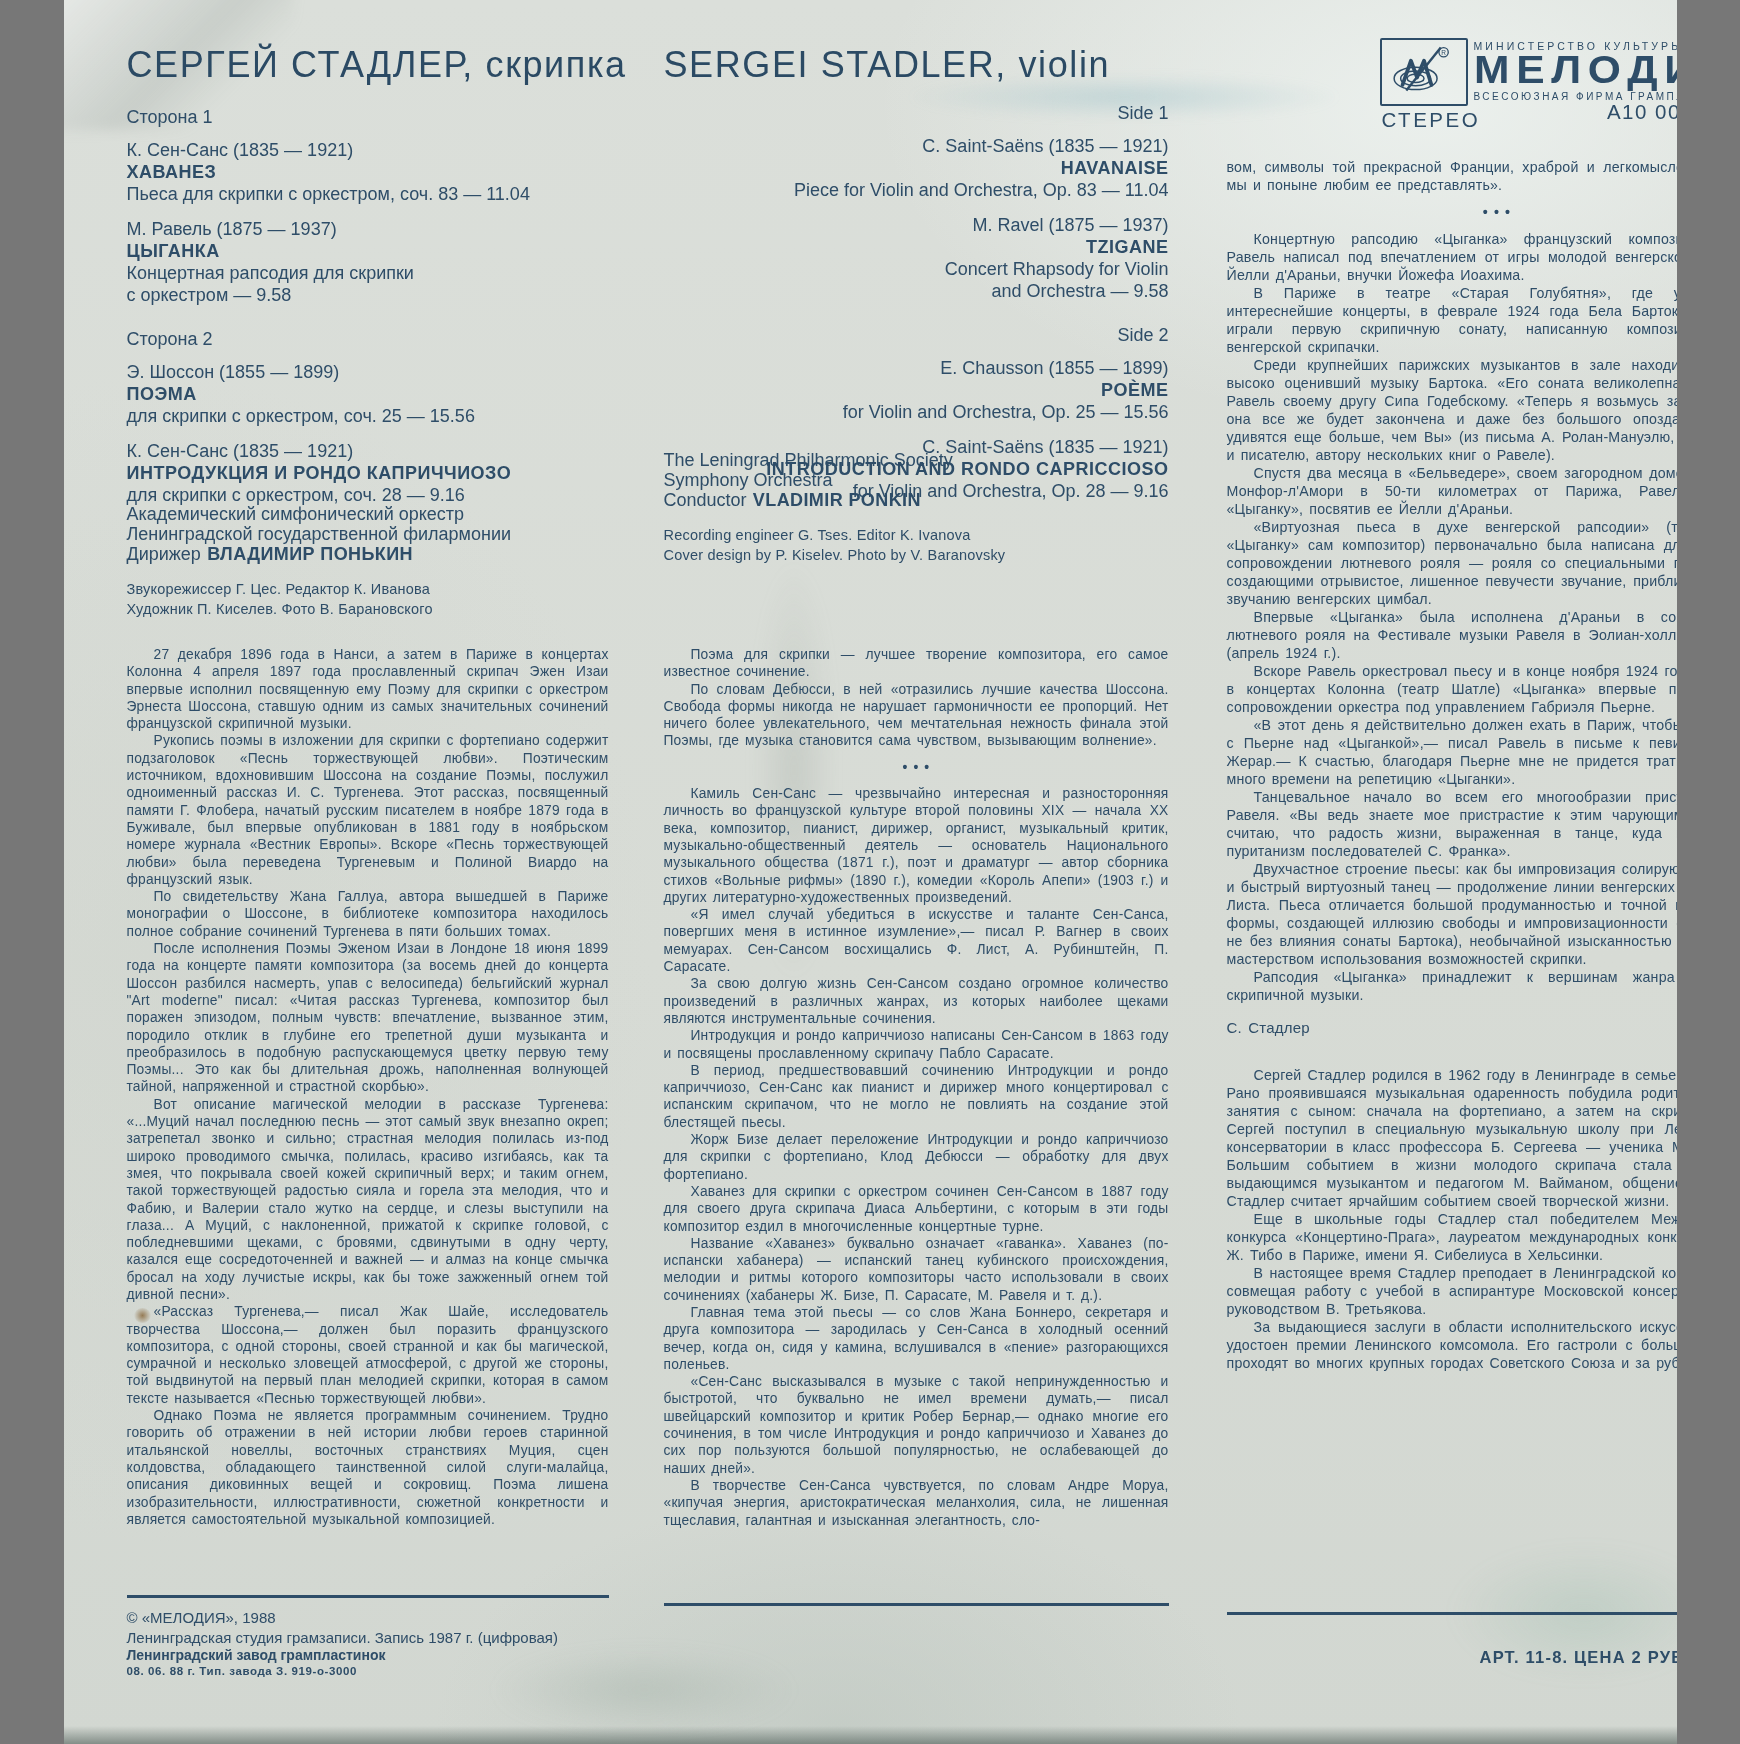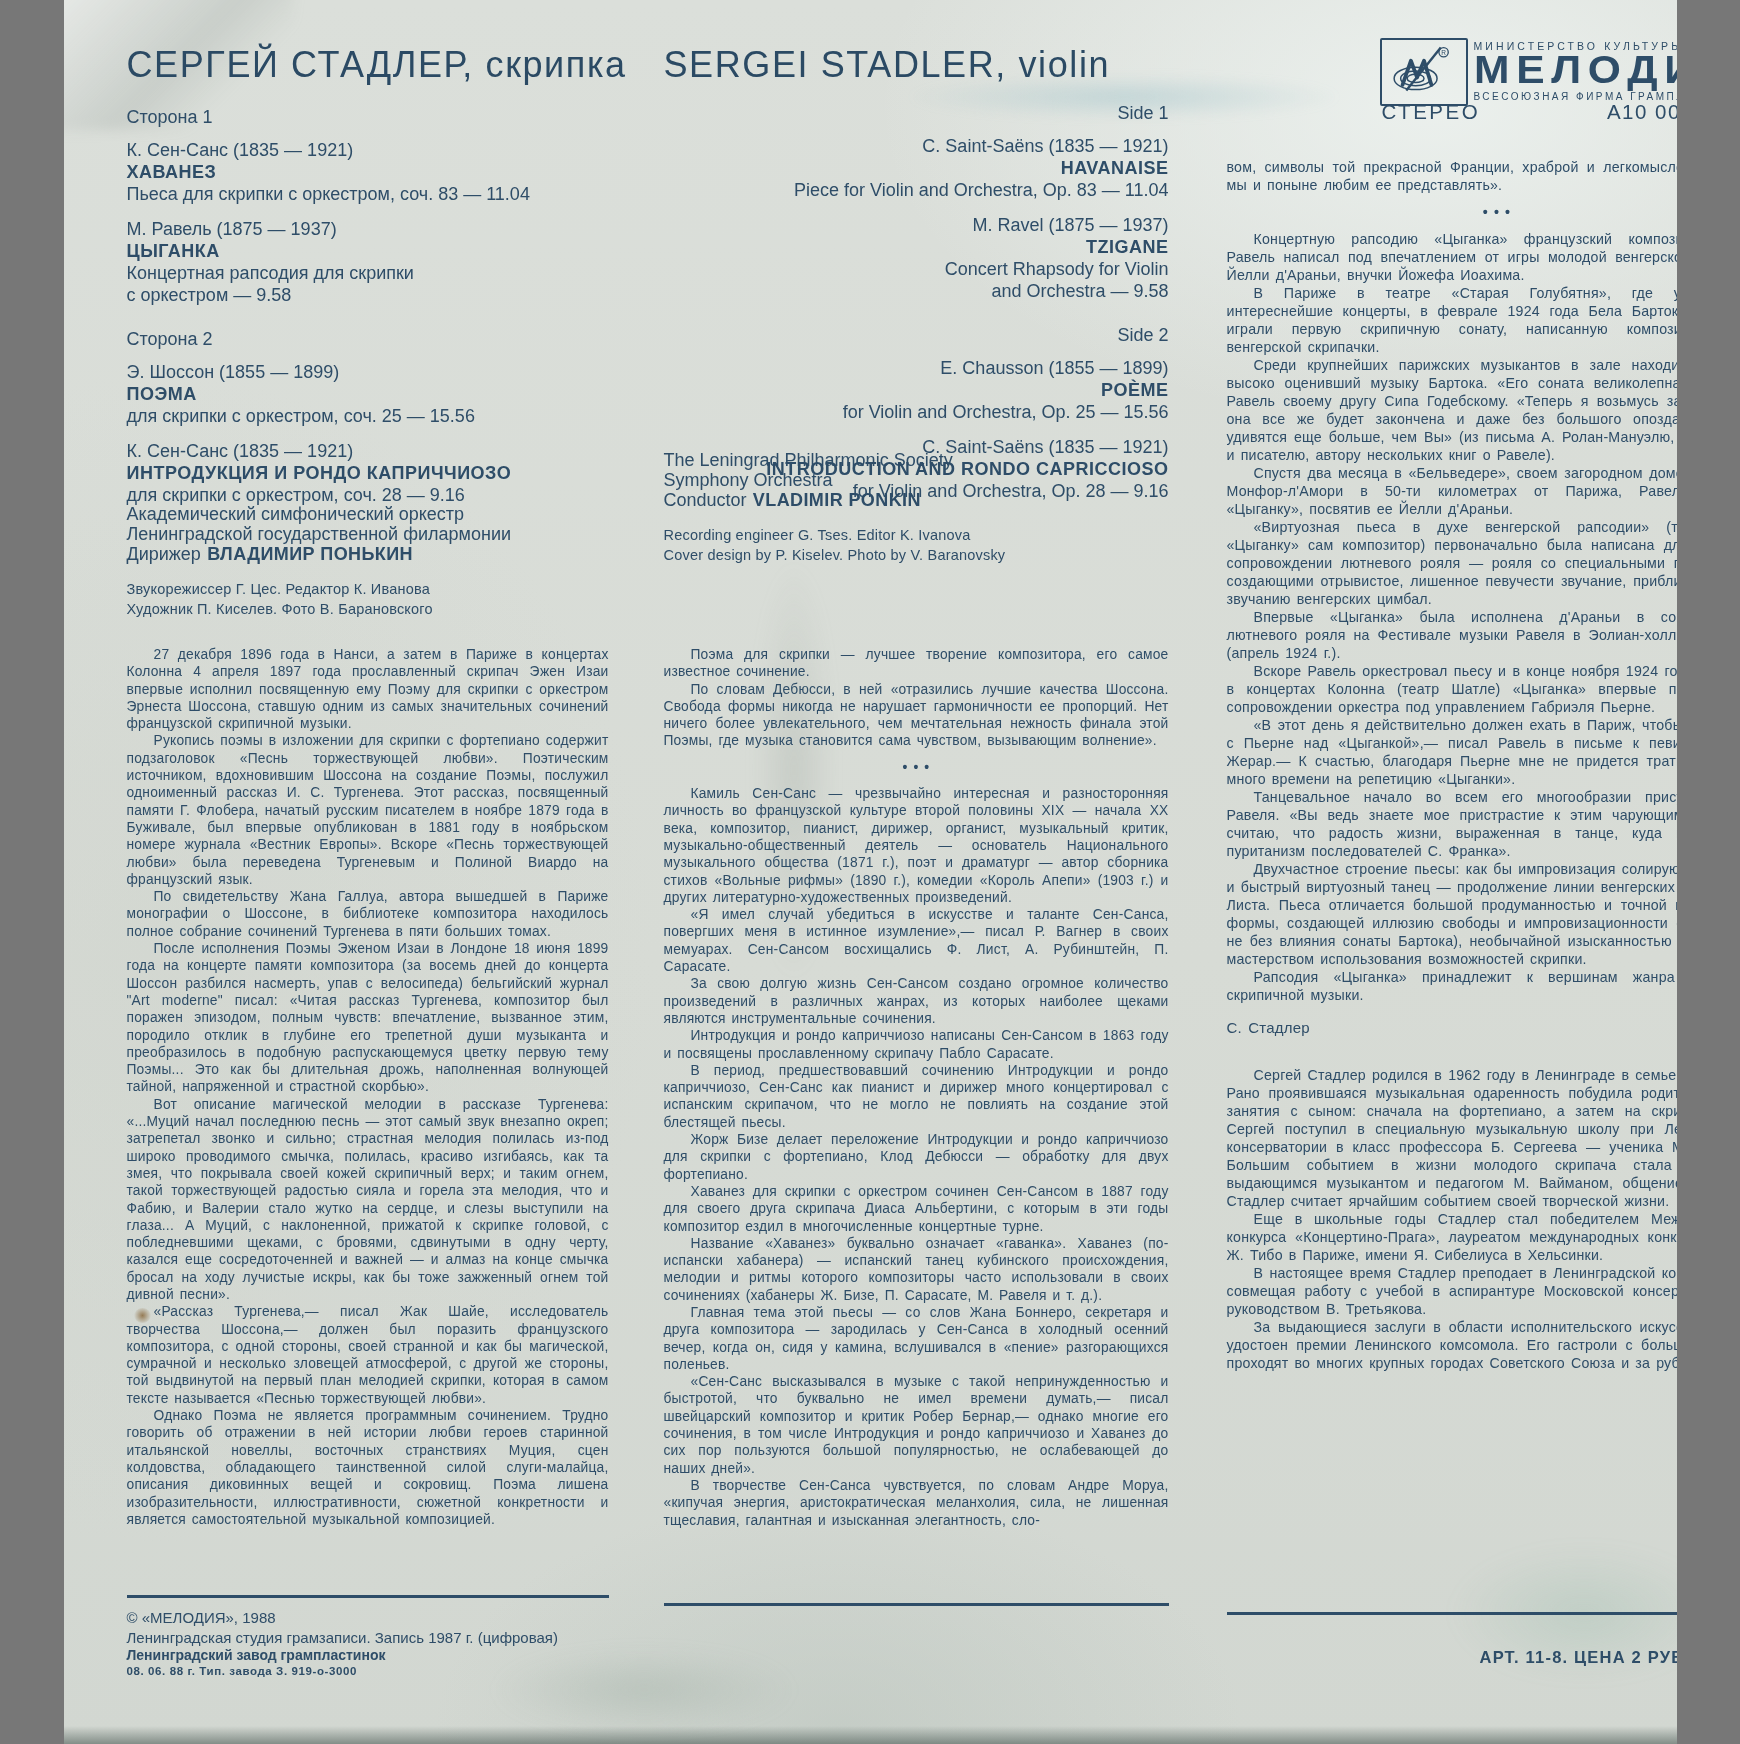--- a/index.html
+++ b/index.html
@@ -56,21 +56,21 @@
   .footer .f3{font-size:11.5px;font-weight:bold;letter-spacing:.6px;line-height:14px;}
   .price{font-weight:bold;font-size:16.5px;letter-spacing:1.2px;text-align:right;padding-right:42px;}
 
   
   .logo-box{left:1316px;top:38px;width:84px;height:64px;border:2.5px solid #2e4d68;border-radius:2px;display:flex;align-items:center;justify-content:center;}
   .brandtext{left:1410px;top:40px;width:300px;}
   .ministry{font-size:10.5px;letter-spacing:3.1px;white-space:nowrap;}
   .brandname{font-size:38px;font-weight:bold;letter-spacing:6px;line-height:37px;transform:scaleX(1.12);transform-origin:left center;white-space:nowrap;}
   .firm{font-size:10px;letter-spacing:2.5px;white-space:nowrap;margin-top:2px;}
   .stereo-row{left:1318px;top:100px;width:384px;display:flex;justify-content:space-between;font-size:20.5px;}
-  .stereo{letter-spacing:2.5px;}
+  .stereo{letter-spacing:2.5px;margin-top:8px;}
   .catno{letter-spacing:1.5px;}
 </style>
 </head>
 <body>
 
 <div id="page">
 
   <div class="stain st-crease"></div>
   <div class="stain st-header"></div>
   <div class="stain st-midsmudge"></div>

